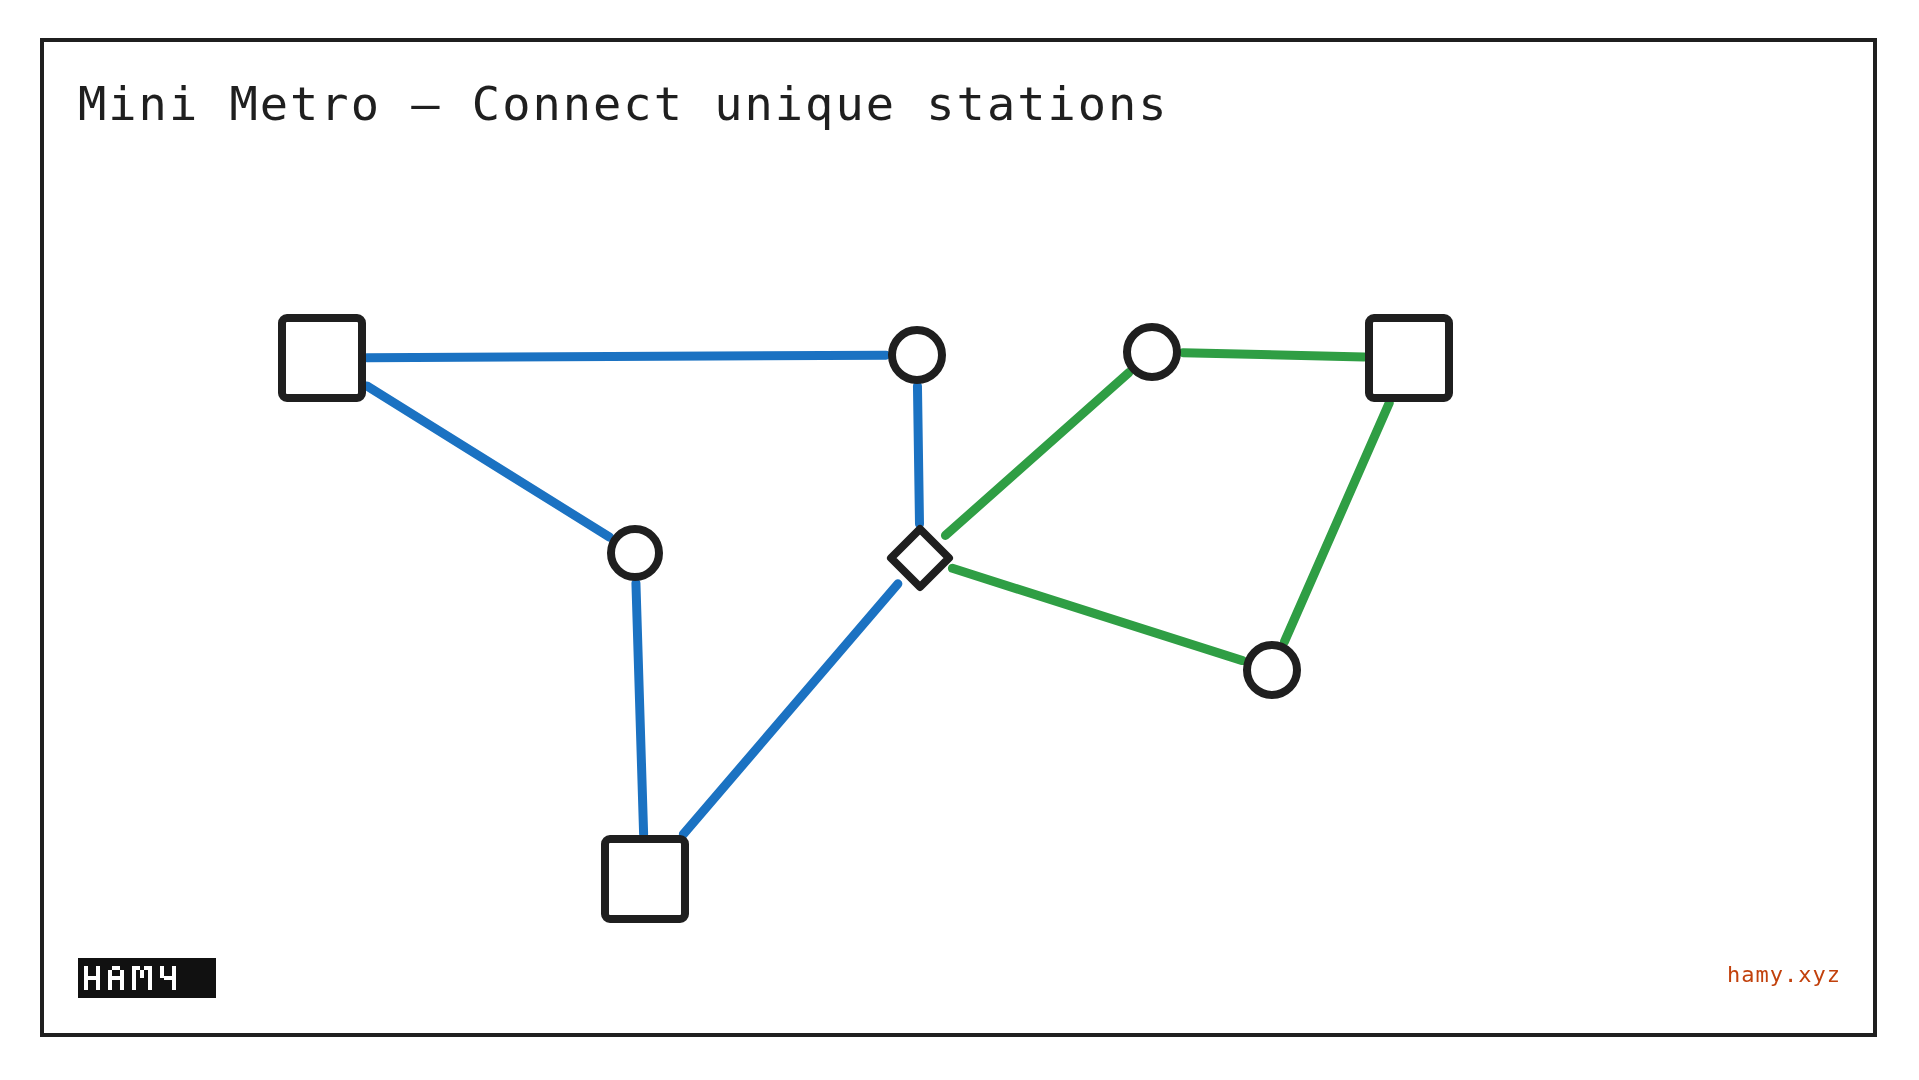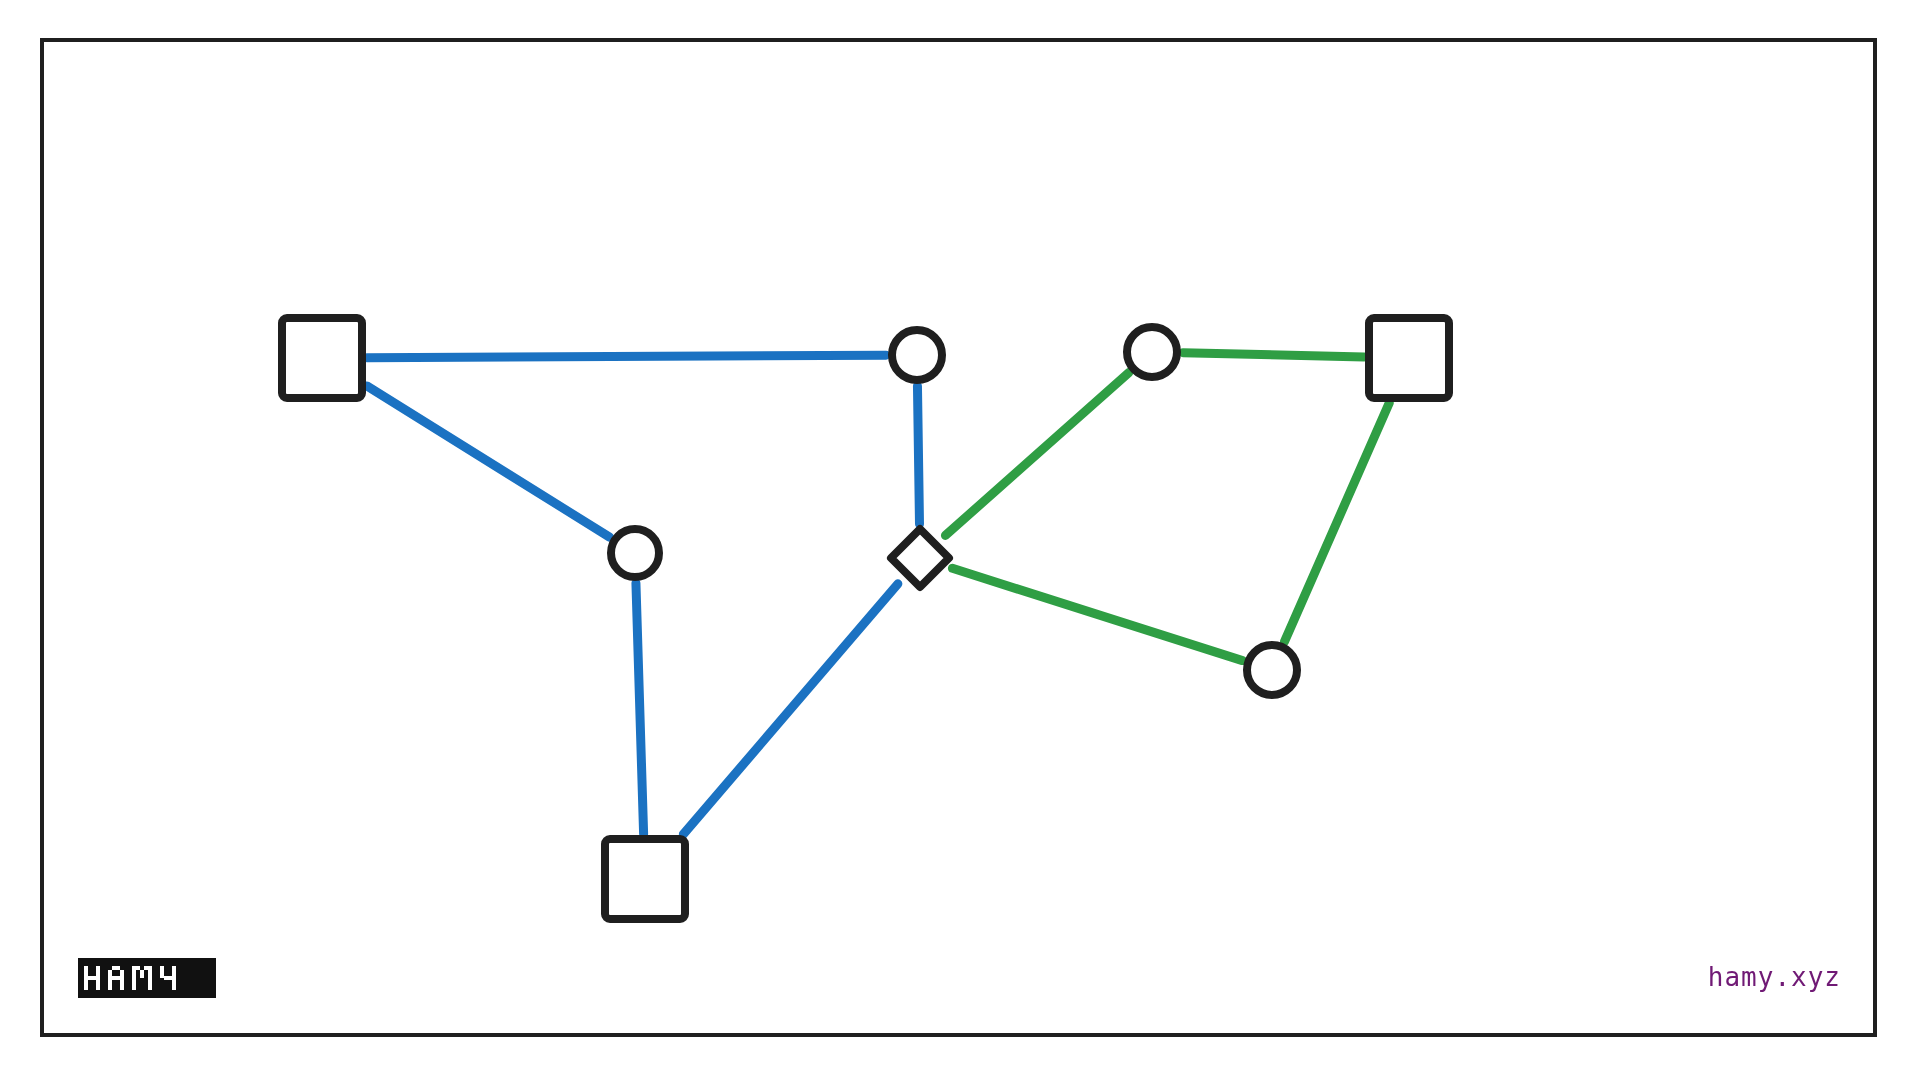--- a/index.html
+++ b/index.html
@@ -50,34 +50,35 @@
     background: #111111;
     padding: 0 6px;
     display: flex;
     align-items: center;
   }
   #logo svg { display: block; }
   #site-url {
     position: absolute;
     right: 78px;
     top: 962px;
-    font-size: 26px;
-    color: #701a75;
+    font-size: 22px;
+    color: #c2410c;
     letter-spacing: 1px;
     font-family: "DejaVu Sans Mono", "Liberation Mono", monospace;
     white-space: nowrap;
   }
 </style>
 </head>
 <body>
 
 <div id="canvas">
 
   <div id="frame"></div>
 
+  <div id="title">Mini Metro — Connect unique stations</div>
 
   <svg id="map-svg" viewBox="0 0 1919 1080" xmlns="http://www.w3.org/2000/svg">
     <g id="lines-layer">
         <g>
           <line x1="366.9999872892756" y1="357.77310930778515" x2="886.0003940324561" y2="355.15630053429015" stroke="#1b72c2" stroke-width="9" stroke-linecap="round"></line>
           <line x1="366.84875913905006" y1="385.9409202303986" x2="609.5372258284981" y2="537.1366103404381" stroke="#1b72c2" stroke-width="9" stroke-linecap="round"></line>
           <line x1="635.9198127533584" y1="582.985895759486" x2="643.6196463233543" y2="834.0004701413504" stroke="#1b72c2" stroke-width="9" stroke-linecap="round"></line>
           <line x1="683.34530057083" y1="834.2405764245948" x2="897.879718286484" y2="583.8204015637768" stroke="#1b72c2" stroke-width="9" stroke-linecap="round"></line>
           <line x1="919.4975918055145" y1="524.0037121731488" x2="917.458078059678" y2="385.9966153715408" stroke="#1b72c2" stroke-width="9" stroke-linecap="round"></line>
         </g>

